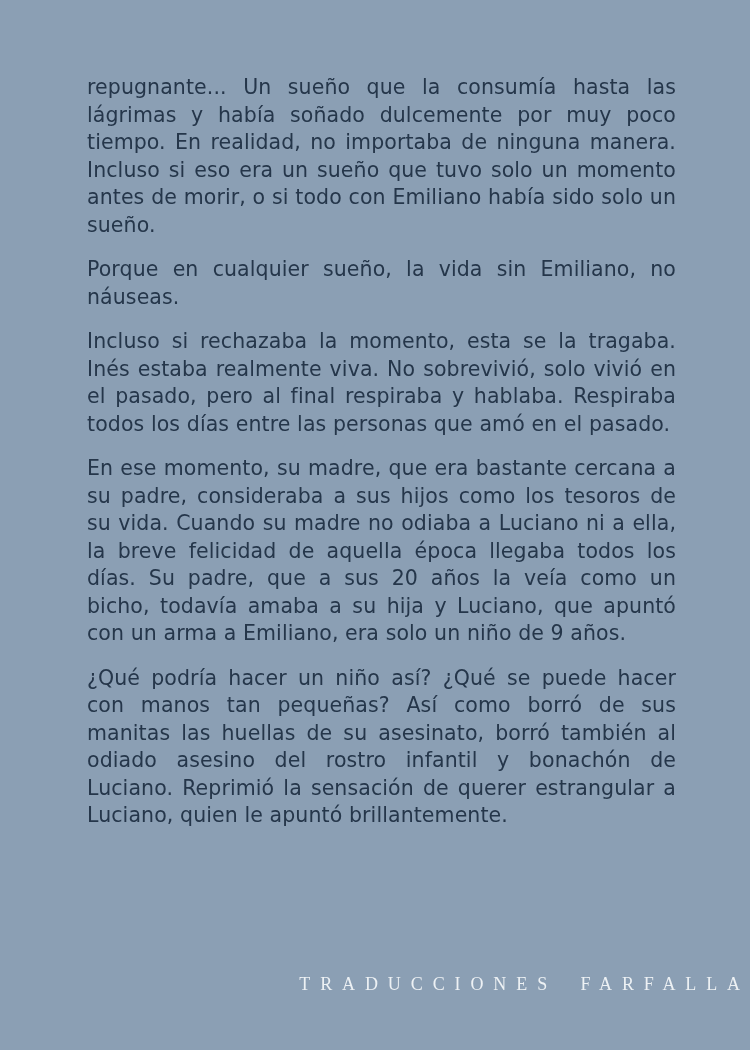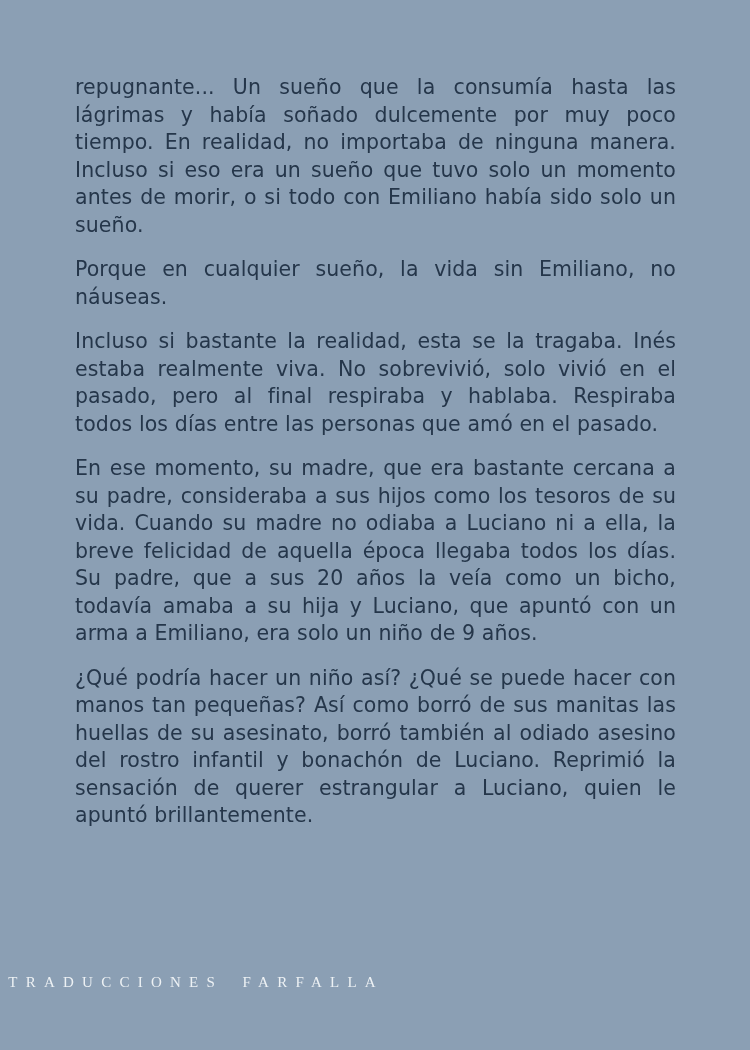--- a/index.html
+++ b/index.html
@@ -24,42 +24,42 @@
     left: 75px;
     width: 601px;
     color: #25364A;
     font-size: 20.5px;
     line-height: 27.5px;
     text-align: justify;
     letter-spacing: 0.1px;
     hyphens: none;
   }
   .content p {
-    margin: 0 0 17px 0;
+    margin: 0 0 17px 12px;
   }
   .footer {
     position: absolute;
     top: 974px;
     left: 0;
     width: 100%;
-    text-align: left;
+    text-align: right;
     font-family: "Liberation Serif", "DejaVu Serif", serif;
-    font-size: 15px;
+    font-size: 18px;
     font-weight: 400;
     letter-spacing: 0.55em;
     word-spacing: 0.5em;
     color: #EDF1F4;
     text-indent: 0.55em; 
   }
 </style>
 </head>
 <body>
 
 <div class="page">
   <div class="content">
     <p>repugnante... Un sueño que la consumía hasta las lágrimas y había soñado dulcemente por muy poco tiempo. En realidad, no importaba de ninguna manera. Incluso si eso era un sueño que tuvo solo un momento antes de morir, o si todo con Emiliano había sido solo un sueño.</p>
     <p>Porque en cualquier sueño, la vida sin Emiliano, no náuseas.</p>
-    <p>Incluso si bastante la realidad, esta se la tragaba. Inés estaba realmente viva. No sobrevivió, solo vivió en el pasado, pero al final respiraba y hablaba. Respiraba todos los días entre las personas que amó en el pasado.</p>
+    <p>Incluso si rechazaba la momento, esta se la tragaba. Inés estaba realmente viva. No sobrevivió, solo vivió en el pasado, pero al final respiraba y hablaba. Respiraba todos los días entre las personas que amó en el pasado.</p>
     <p>En ese momento, su madre, que era bastante cercana a su padre, consideraba a sus hijos como los tesoros de su vida. Cuando su madre no odiaba a Luciano ni a ella, la breve felicidad de aquella época llegaba todos los días. Su padre, que a sus 20 años la veía como un bicho, todavía amaba a su hija y Luciano, que apuntó con un arma a Emiliano, era solo un niño de 9 años.</p>
     <p>¿Qué podría hacer un niño así? ¿Qué se puede hacer con manos tan pequeñas? Así como borró de sus manitas las huellas de su asesinato, borró también al odiado asesino del rostro infantil y bonachón de Luciano. Reprimió la sensación de querer estrangular a Luciano, quien le apuntó brillantemente.</p>
   </div>
   <div class="footer">TRADUCCIONES FARFALLA</div>
 </div>
 
 </body></html>

